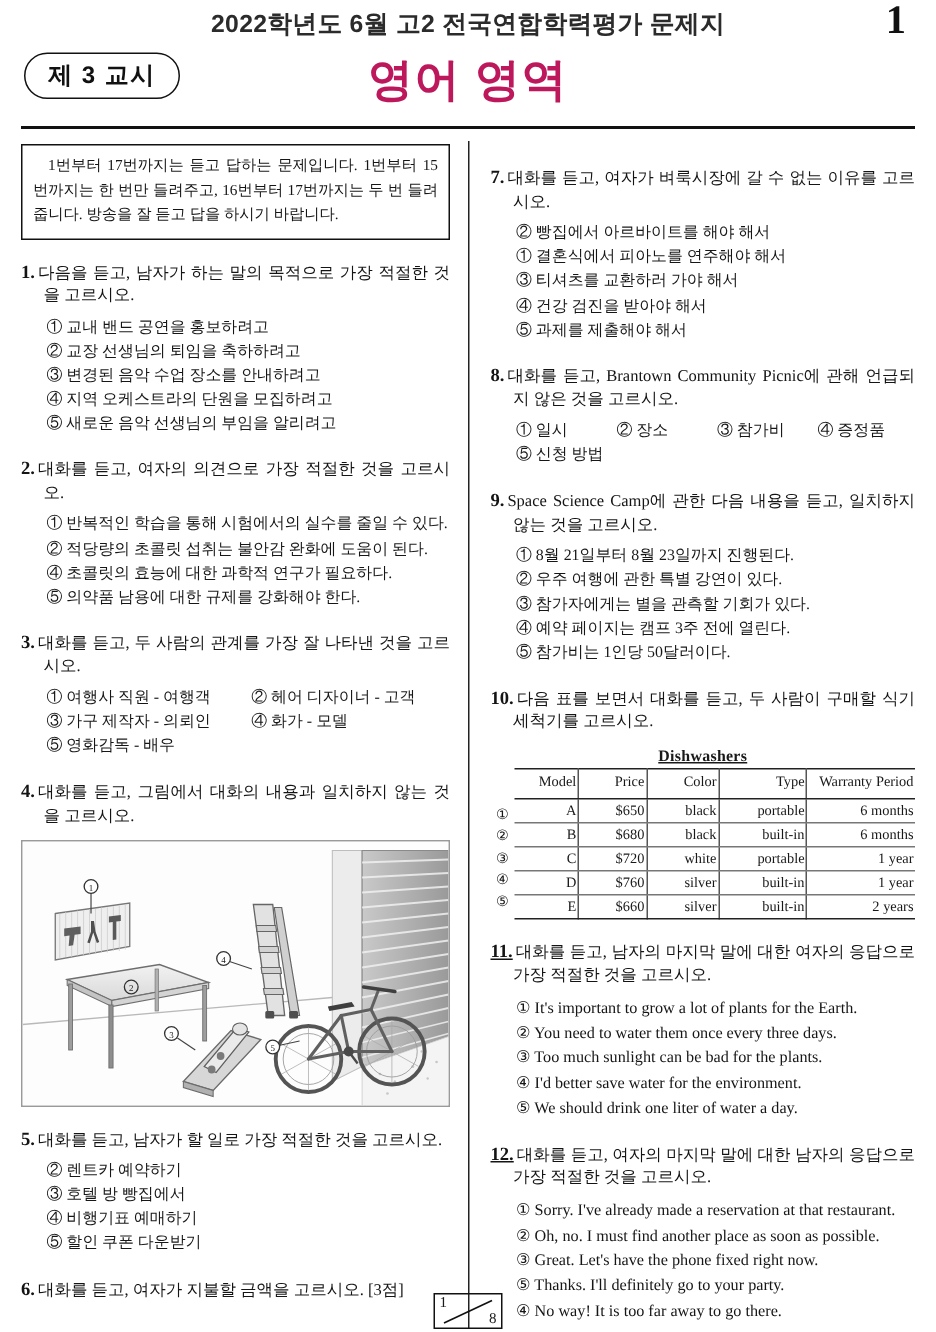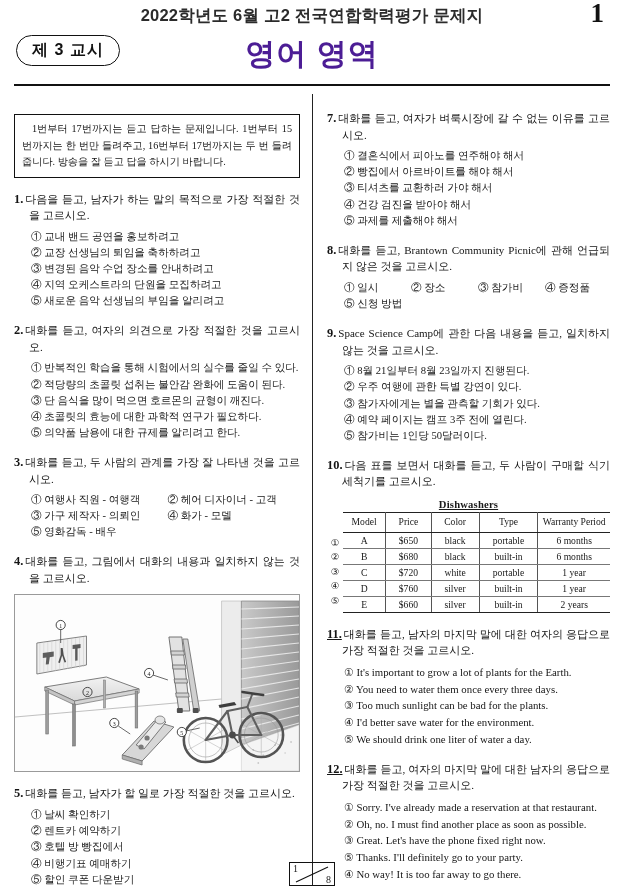--- a/index.html
+++ b/index.html
@@ -71,21 +71,21 @@
     letter-spacing: 1px;
     box-sizing: border-box;
   }
   .subject-title {
     text-align: center;
     font-family: "Liberation Sans", sans-serif;
     font-size: 30px;
     font-weight: 700;
     letter-spacing: 1px;
     line-height: 44px;
-    color: #4c1d95;
+    color: #be185d;
   }
 
   .rule-thick {
     border: 0;
     border-top: 2.2px solid #111;
     margin: 4px 0 0 0;
   }
 
   
   .columns {
@@ -102,21 +102,21 @@
   .col-right { padding-left: 14px; border-left: 1.1px solid #222; }
 
   
   .direction-box {
     border: 1.1px solid #111;
     padding: 6px 7px 6px 7px;
     font-size: 10.2px;
     line-height: 1.62;
     text-align: justify;
     color: #151515;
-    margin-top: 20px;
+    margin-top: 2px;
   }
   .direction-box .indent { padding-left: 10px; }
 
   
   .q {
     margin-top: 13px;
     page-break-inside: avoid;
   }
   .q-stem {
     font-size: 11px;
@@ -178,21 +178,21 @@
   table.dw {
     border-collapse: collapse;
     width: calc(100% - 16px);
     margin-left: 16px;
     font-size: 9.6px;
     font-family: "Liberation Serif", serif;
   }
   table.dw th, table.dw td {
     border-left: 0.8px solid #555;
     border-right: 0.8px solid #555;
-    text-align: center;
+    text-align: right;
     padding: 2px 1px;
     color: #181818;
   }
   table.dw thead th {
     border-top: 1.6px solid #222;
     border-bottom: 1.2px solid #222;
     font-weight: 400;
     padding: 4px 1px;
     line-height: 1.12;
   }
@@ -280,23 +280,22 @@
         </div>
       </div>
 
       <div class="q">
         <div class="q-stem">
           <span class="q-num">2.</span><span>대화를 듣고, 여자의 의견으로 가장 적절한 것을 고르시오.</span>
         </div>
         <div class="choices">
           <div class="choice">① 반복적인 학습을 통해 시험에서의 실수를 줄일 수 있다.</div>
           <div class="choice">② 적당량의 초콜릿 섭취는 불안감 완화에 도움이 된다.</div>
-          <div class="choice">③ 단 음식을 많이 먹으면 호르몬의 균형이 깨진다.</div>
           <div class="choice">④ 초콜릿의 효능에 대한 과학적 연구가 필요하다.</div>
-          <div class="choice">⑤ 의약품 남용에 대한 규제를 알리려고 한다.</div>
+          <div class="choice">⑤ 의약품 남용에 대한 규제를 강화해야 한다.</div>
         </div>
       </div>
 
       <div class="q">
         <div class="q-stem">
           <span class="q-num">3.</span><span>대화를 듣고, 두 사람의 관계를 가장 잘 나타낸 것을 고르시오.</span>
         </div>
         <div class="choices two-col">
           <div class="choice">① 여행사 직원 - 여행객</div>
           <div class="choice">② 헤어 디자이너 - 고객</div>
@@ -465,21 +464,20 @@
             <text x="168" y="140" font-size="6" text-anchor="middle" font-family="Liberation Serif, serif" fill="#222">5</text>
           </svg>
         </div>
       </div>
 
       <div class="q">
         <div class="q-stem">
           <span class="q-num">5.</span><span>대화를 듣고, 남자가 할 일로 가장 적절한 것을 고르시오.</span>
         </div>
         <div class="choices">
-          <div class="choice">① 날씨 확인하기</div>
           <div class="choice">② 렌트카 예약하기</div>
           <div class="choice">③ 호텔 방 빵집에서</div>
           <div class="choice">④ 비행기표 예매하기</div>
           <div class="choice">⑤ 할인 쿠폰 다운받기</div>
         </div>
       </div>
 
       <div class="q">
         <div class="q-stem">
           <span class="q-num">6.</span><span>대화를 듣고, 여자가 지불할 금액을 고르시오. [3점]</span>
@@ -489,22 +487,22 @@
 
     </div>
 
     <div class="col col-right">
 
       <div class="q" style="margin-top:16px">
         <div class="q-stem">
           <span class="q-num">7.</span><span>대화를 듣고, 여자가 벼룩시장에 갈 수 없는 이유를 고르시오.</span>
         </div>
         <div class="choices">
+          <div class="choice">② 빵집에서 아르바이트를 해야 해서</div>
           <div class="choice">① 결혼식에서 피아노를 연주해야 해서</div>
-          <div class="choice">② 빵집에서 아르바이트를 해야 해서</div>
           <div class="choice">③ 티셔츠를 교환하러 가야 해서</div>
           <div class="choice">④ 건강 검진을 받아야 해서</div>
           <div class="choice">⑤ 과제를 제출해야 해서</div>
         </div>
       </div>
 
       <div class="q">
         <div class="q-stem">
           <span class="q-num">8.</span><span>대화를 듣고, Brantown Community Picnic에 관해 언급되지 않은 것을 고르시오.</span>
         </div>

